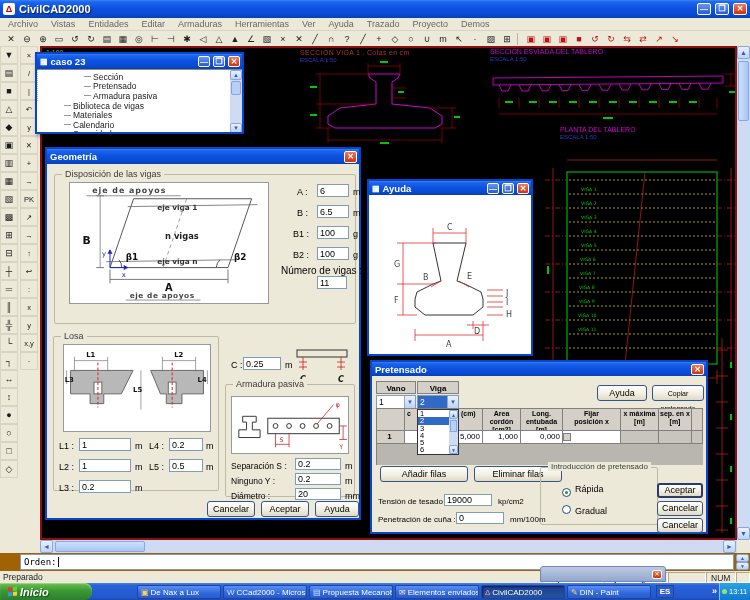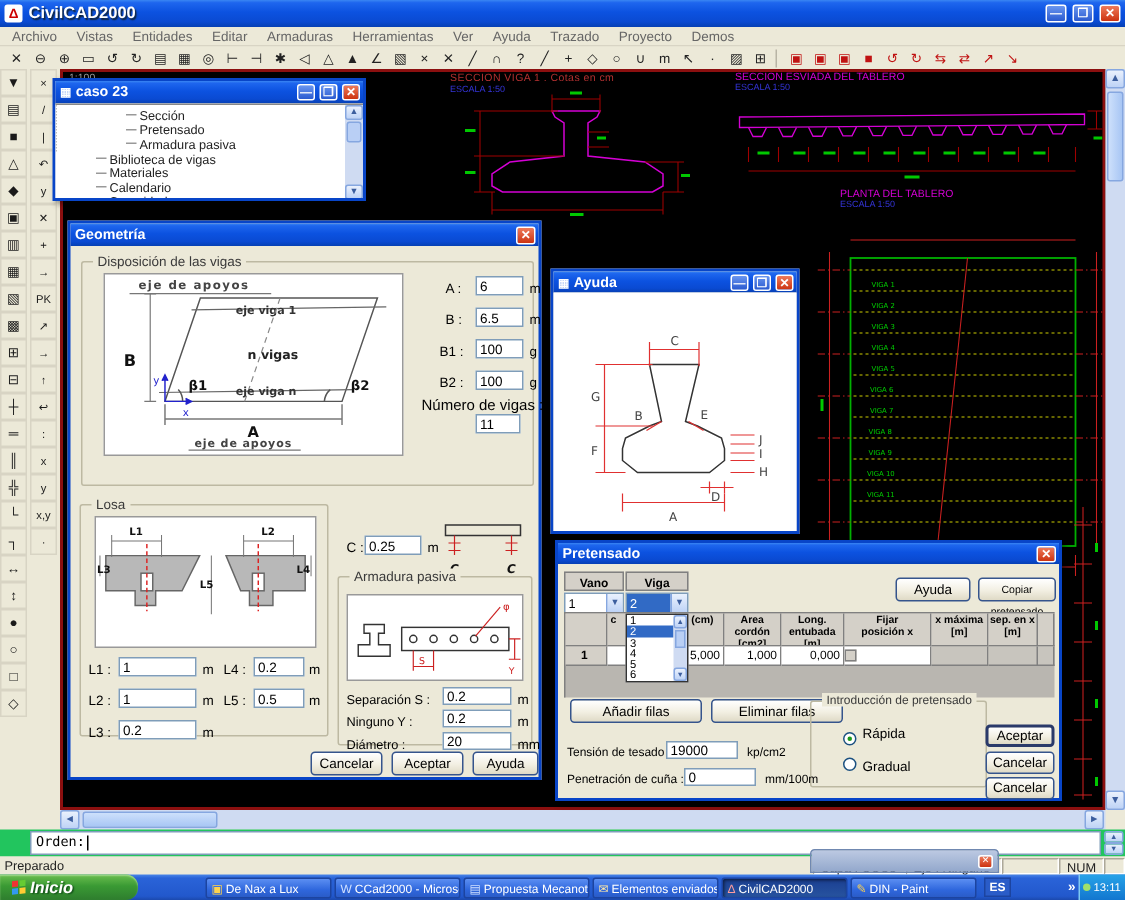--- a/index.html
+++ b/index.html
@@ -629,37 +629,37 @@
     <span class="lbl" style="left:6px;top:139px;font-size:8px">Penetración de cuña :</span>
     <input class="inp" style="left: 84px; top: 136px; width: 48px; height: 12px;" value="0">
     <span class="lbl" style="left:138px;top:139px;font-size:8px">mm/100m</span>
 
     <span class="btn" style="left:285px;top:107px;width:46px;height:15px;border:2px solid #2a3a6a;line-height:11px">Aceptar</span>
     <span class="btn" style="left:285px;top:125px;width:46px;height:15px;line-height:13px">Cancelar</span>
     <span class="btn" style="left:285px;top:142px;width:46px;height:15px;line-height:13px">Cancelar</span>
   </div>
 </div>
 
-<div class="abs" style="left:0;top:553px;width:750px;height:18px;background:#22c55e;z-index:20">
+<div class="abs" style="left:0;top:553px;width:750px;height:18px;background:#a16207;z-index:20">
   <div class="abs" style="left:20px;top:1px;width:714px;height:16px;background:#fff;border:1px solid #7f9db9;display:flex;align-items:center;padding:0 3px">
     <span style="font-family:'DejaVu Sans Mono',monospace;font-size:9px">Orden:</span>
     <span style="width:1px;height:10px;background:#000;margin-left:1px"></span>
   </div>
   <div class="abs" style="left:736px;top:1px;width:13px;height:16px">
     <span class="sarr" style="left:0;top:0;width:13px;height:8px;line-height:6px;font-size:5px">▲</span>
     <span class="sarr" style="left:0;top:8px;width:13px;height:8px;line-height:6px;font-size:5px">▼</span>
   </div>
 </div>
 
 <div class="abs" style="left:0;top:571px;width:750px;height:12px;background:#ece9d8;display:flex;align-items:center;z-index:20">
   <span style="font-size:8.5px;color:#222;padding-left:3px;flex:1">Preparado</span>
   <span class="spanel" style="width:62px">Capa : CCC3</span>
   <span class="spanel" style="width:64px">Eje : Ninguno</span>
   <span class="spanel" style="width:38px"></span>
-  <span class="spanel" style="width:30px;text-align:center">NUM</span>
+  <span class="spanel" style="width:30px;">NUM</span>
   <span class="spanel" style="width:14px"></span>
 </div>
 
 <div class="abs" style="left:540px;top:566px;width:126px;height:16px;background:linear-gradient(#bcc9e2,#93a8cc);border:1px solid #7088b0;border-radius:3px 3px 0 0;z-index:25">
   <span class="abs" style="right:3px;top:3px;width:10px;height:9px;background:linear-gradient(#ee7a5a,#cc3311);border:1px solid #fff;border-radius:2px;color:#fff;font-size:6px;line-height:7px;text-align:center">✕</span>
 </div>
 
 <div class="abs" style="left:0;top:583px;width:750px;height:17px;background:linear-gradient(#4a86e8 0%,#2a63d8 14%,#2258cc 85%,#1b49ae 100%);z-index:30">
   <div class="abs" style="left:0;top:0;width:92px;height:17px;background:linear-gradient(#6cbf4f,#3a9a34 45%,#2e7d2e);border-radius:0 8px 8px 0;display:flex;align-items:center;gap:3px;padding:0 8px;box-shadow:inset 0 1px 1px #9ed88a">
     <span style="display:inline-grid;grid-template-columns:4px 4px;grid-gap:1px;transform:skewY(-6deg)">

